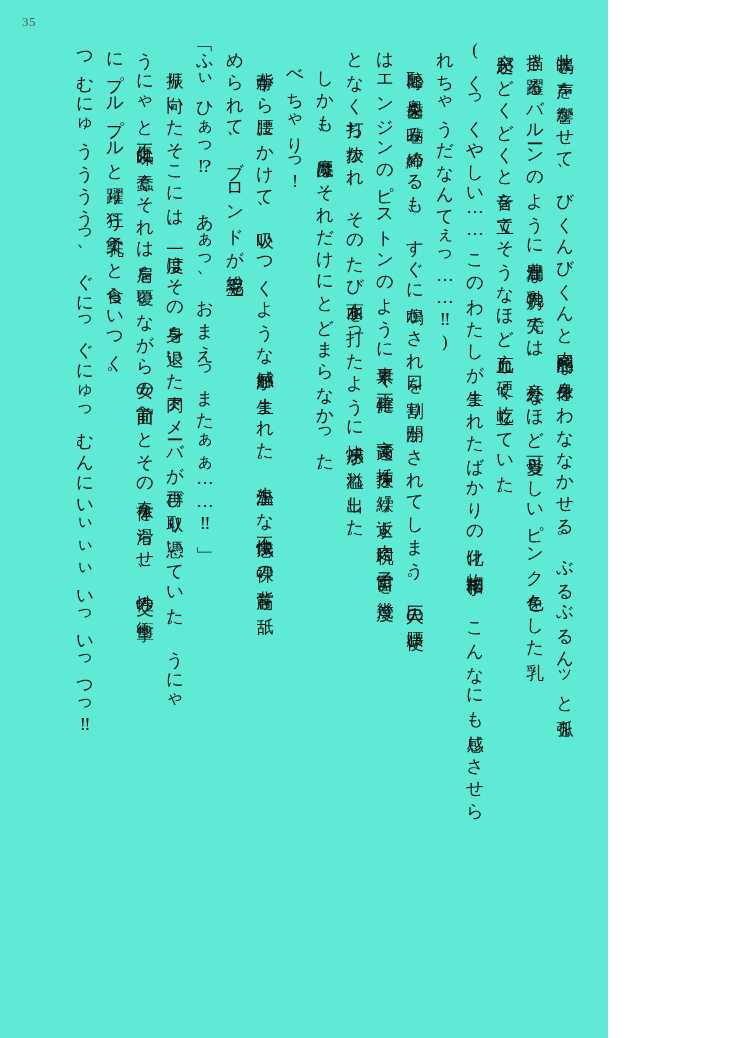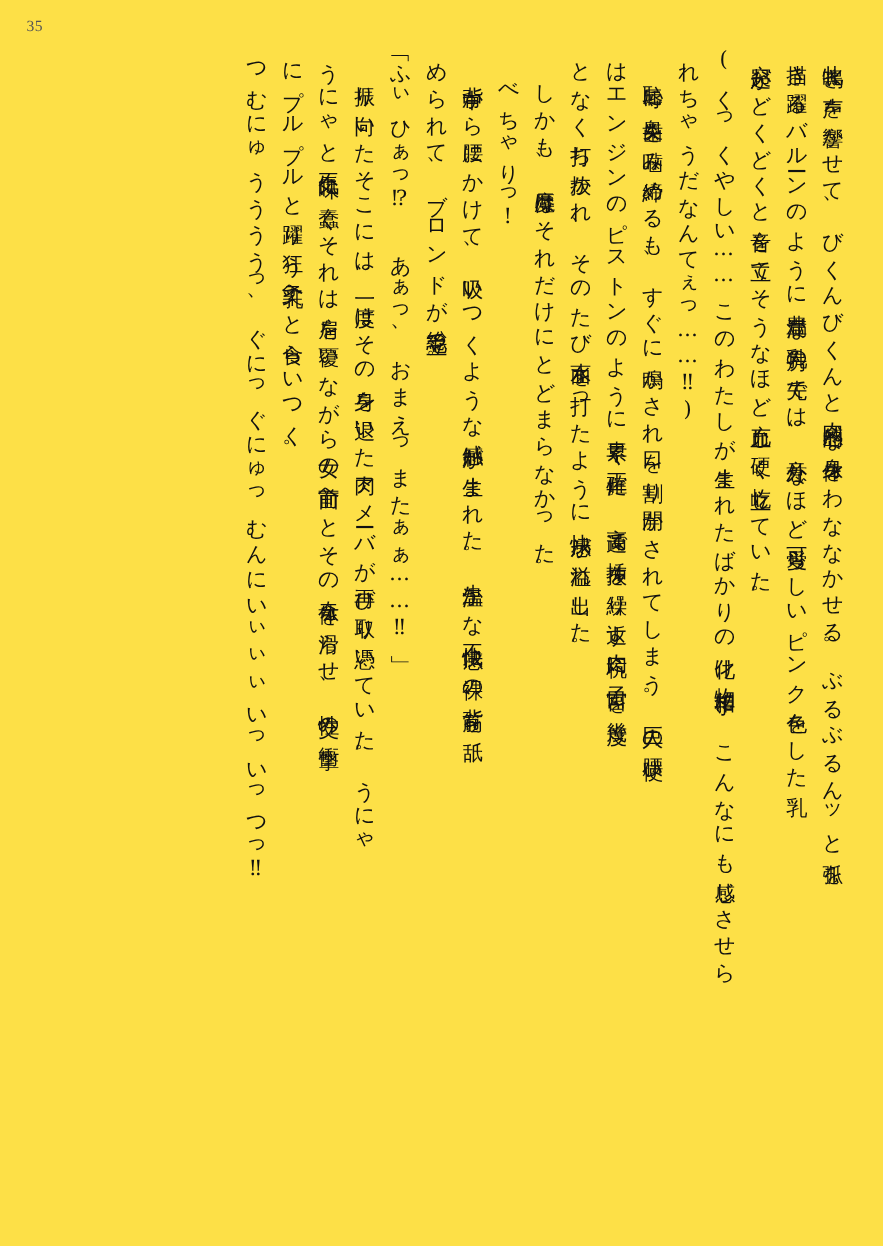--- a/index.html
+++ b/index.html
@@ -2,23 +2,23 @@
 <html><head>
 <meta charset="utf-8">
 <style>
   html, body {
     margin: 0;
     padding: 0;
     background: #ffffff;
   }
   .page {
     position: relative;
-    width: 736px;
+    width: 608px;
     height: 1038px;
-    background: #fde047;
+    background: #5eead4;
     overflow: hidden;
     font-family: "DejaVu Serif", "Liberation Serif", serif;
     color: #1a1a1a;
   }
   .page-number {
     position: absolute;
     top: 14px;
     left: 22px;
     font-size: 13px;
     color: #555555;

